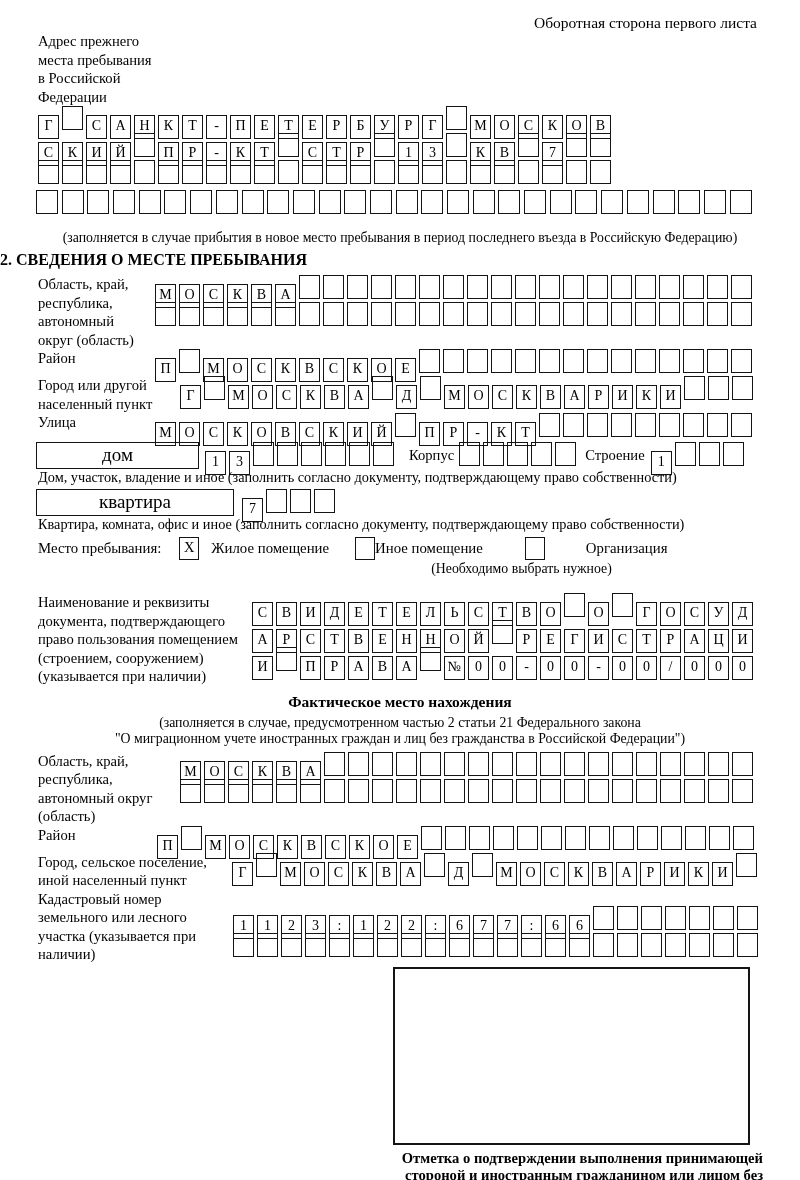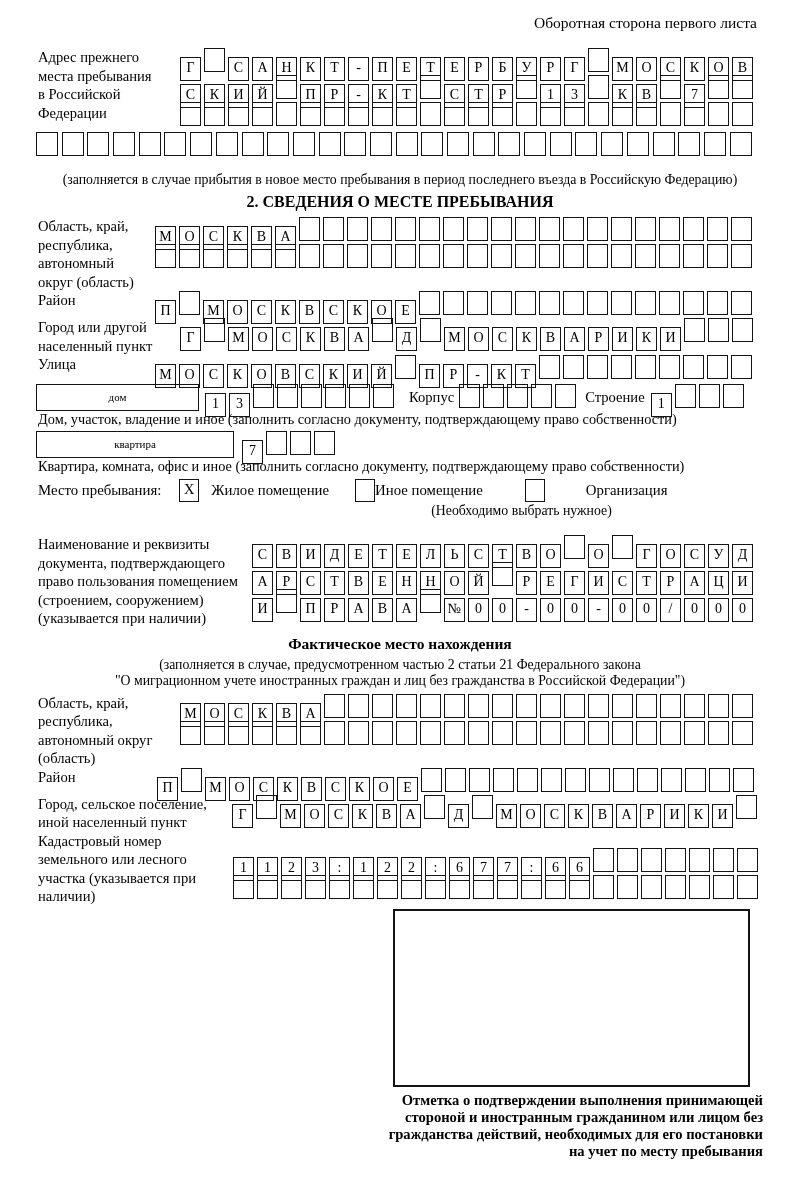--- a/index.html
+++ b/index.html
@@ -19,60 +19,60 @@
   .cell {
     display:inline-block; width:21px; height:24px; box-sizing:border-box;
     border:1.7px solid #141414; margin-right:3px;
     font-size:14px; line-height:20px; text-align:center;
     font-family:"Liberation Serif", serif;
   }
   .wide .cell { width:22px; margin-right:3.7px; }
 
   .note-c { text-align:center; font-size:13.8px; line-height:16px; }
   .note-l { margin-left:38px; font-size:14.3px; line-height:16px; }
-  .h2 { text-align:center; font-weight:bold; font-size:16px; line-height:19px; margin-top:4px; }
+  .h2 { text-align:left; font-weight:bold; font-size:16px; line-height:19px; margin-top:4px; }
   .h3 { text-align:center; font-weight:bold; font-size:15.5px; line-height:19px; }
 
   
   .w-addr    { width:142px; } .w-addr span    { max-width:122px; }
   .w-reg2    { width:117px; } .w-reg2 span    { max-width:103px; }
   .w-city2   { width:142px; } .w-city2 span   { max-width:130px; }
   .w-street  { width:117px; }
   .w-doc     { width:214px; } .w-doc span     { max-width:205px; }
   .w-regA    { width:142px; } .w-regA span    { max-width:136px; }
   .w-distA   { width:119px; }
   .w-cityA   { width:194px; } .w-cityA span   { max-width:186px; }
   .w-cad     { width:195px; } .w-cad span     { max-width:170px; }
 
   .fullrow { margin-left:36px; margin-top:3px; }
 
   .labelbox {
     display:inline-block; box-sizing:border-box; border:1.7px solid #141414;
-    height:27px; line-height:24px; text-align:center; font-size:11px;
+    height:27px; line-height:24px; text-align:center; font-size:19px;
     vertical-align:top;
   }
   .inlrow { margin-left:36px; font-size:0; white-space:nowrap; }
   .inlrow .grid { display:inline-block; vertical-align:top; margin-bottom:0; }
   .inl-lbl { display:inline-block; font-size:14.6px; line-height:26px; vertical-align:top; }
 
   .stay { margin-left:38px; margin-top:5px; font-size:0; white-space:nowrap; height:24px; }
   .stay .txt { display:inline-block; font-size:14.8px; line-height:23px; vertical-align:top; }
   .cb {
     display:inline-block; width:20px; height:23px; box-sizing:border-box;
     border:1.7px solid #141414; font-size:14.5px; line-height:19px;
     text-align:center; vertical-align:top;
   }
 
   .stamp-box { margin-left:393px; margin-top:3px; width:357px; height:178px;
     box-sizing:border-box; border:2px solid #141414; }
   .stamp-cap { margin-left:385px; margin-top:5px; width:378px;
     text-align:right; font-size:14.6px; line-height:17px;font-weight:bold; }
 
   .mt2{margin-top:2px;} .mt3{margin-top:16px;} .mt4{margin-top:4px;}
-  .mt5{margin-top:5px;} .mt6{margin-top:6px;} .mt16{margin-top:16px;}
+  .mt5{margin-top:5px;} .mt6{margin-top:6px;} .mt16{flex-direction:column;}
   .gtop16 { margin-top:16px; }
 </style>
 </head>
 <body>
 
 <div class="page">
 
   <div class="corner">Оборотная сторона первого листа</div>
 
   <div class="fr mt16">

